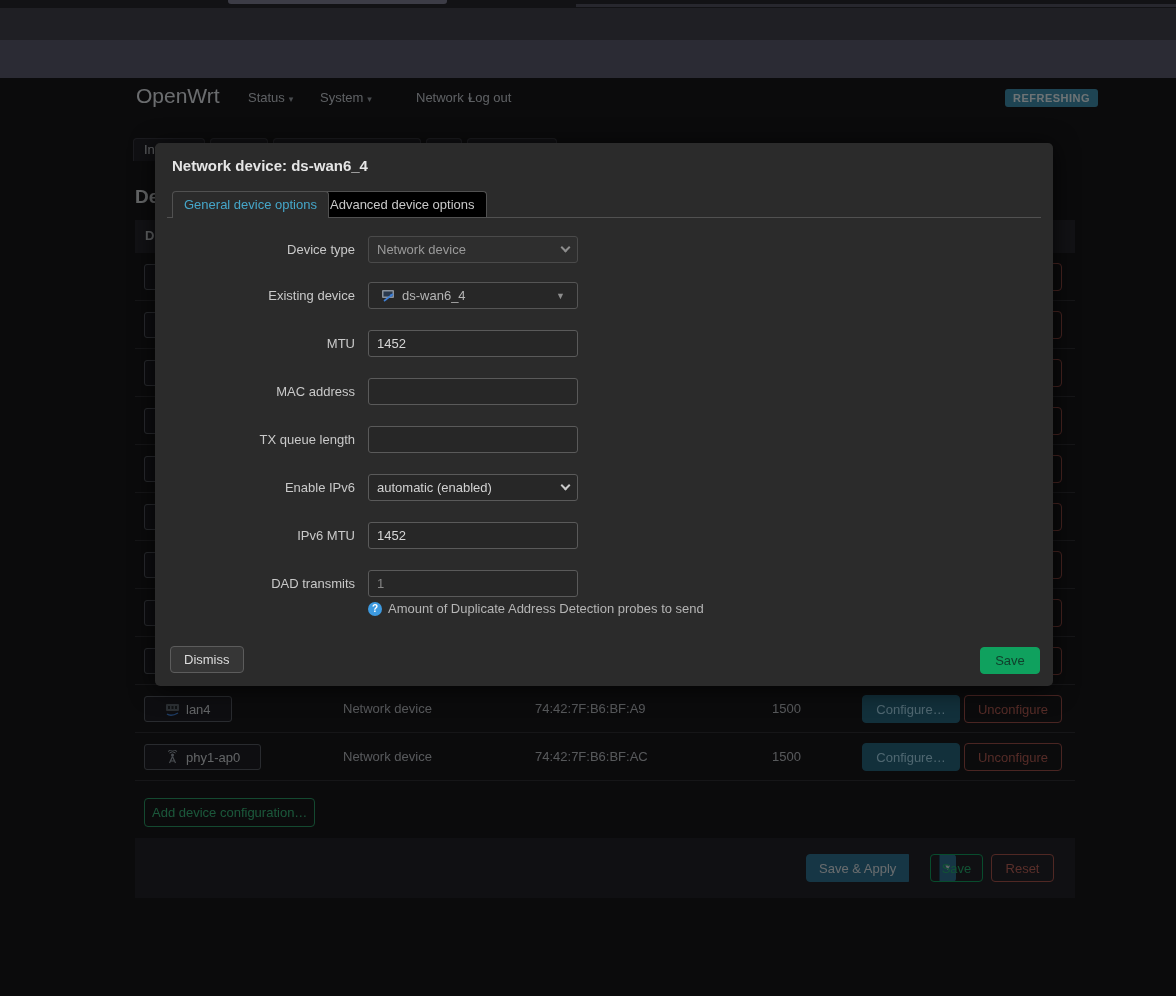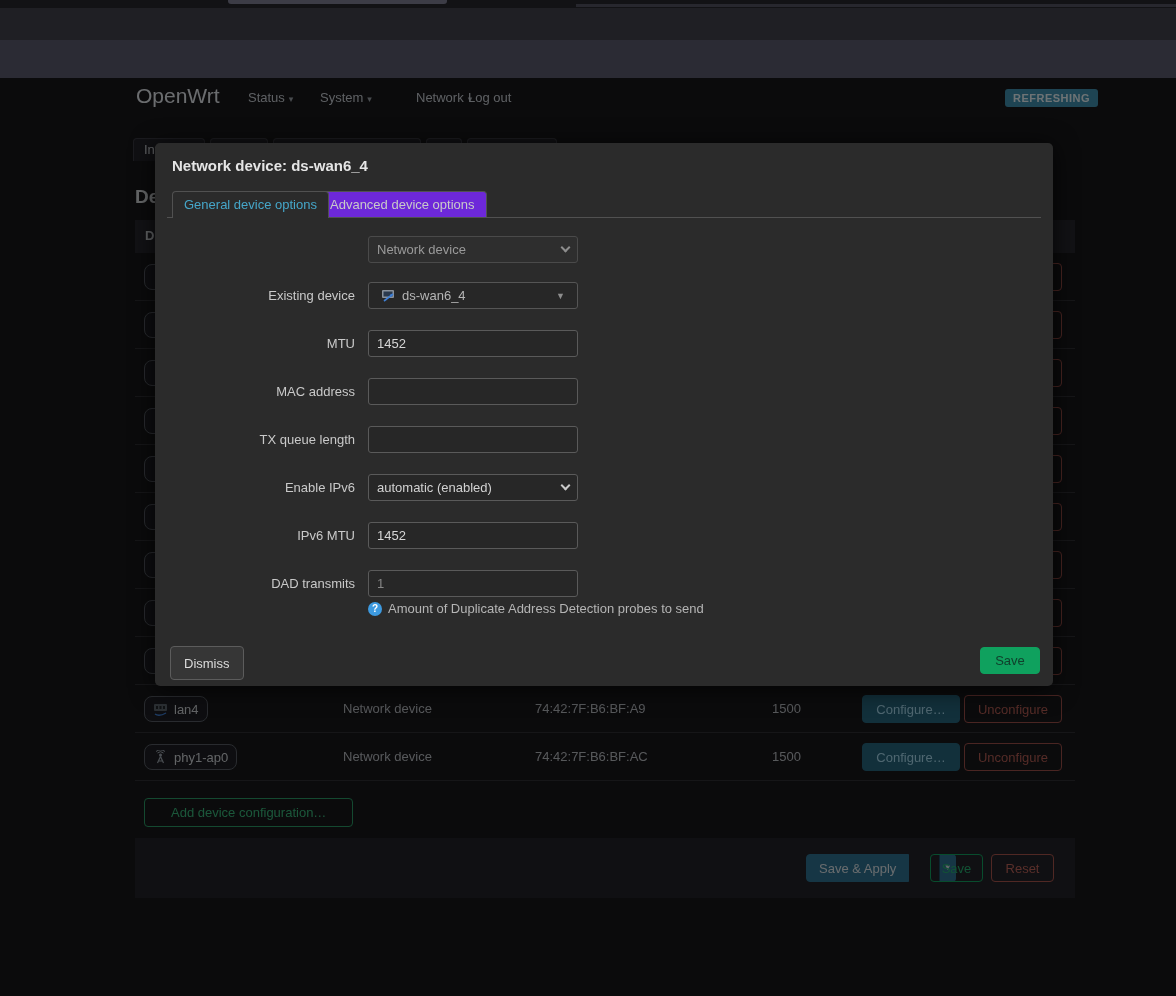--- a/index.html
+++ b/index.html
@@ -26,64 +26,64 @@
   .ptab:nth-child(4){width:36px;} .ptab:nth-child(5){width:90px;}
   .page-title{position:absolute;left:135px;top:186px;font-size:19px;font-weight:bold;color:#d6d9dc;}
   
   .thead{position:absolute;left:135px;top:220px;width:940px;height:33px;background:#26262c;}
   .thead span{position:absolute;top:8px;font-size:13px;font-weight:bold;color:#ced2d6;}
   .th-device{left:10px;} .th-type{left:208px;} .th-mac{left:400px;}
   .th-mtu{left:580px;width:86px;text-align:right;}
   .rows{position:absolute;left:135px;top:253px;width:940px;}
   .trow{position:relative;width:940px;height:48px;border-bottom:1px solid #2e2e34;}
   .dev-badge{position:absolute;left:9px;top:11px;height:26px;display:inline-flex;align-items:center;gap:6px;
-    padding:0 8px;border:1px solid #565b63;border-radius:8px;background:#1f1f24;color:#ced2d6;font-size:13px;}
+    padding:0 20px;border:1px solid #565b63;border-radius:3px;background:#1f1f24;color:#ced2d6;font-size:13px;}
   .cell{position:absolute;top:16px;font-size:13px;color:#b7babf;}
   .c-type{left:208px;} .c-mac{left:400px;} .c-mtu{left:580px;width:86px;text-align:right;}
   .btn{font-family:"Liberation Sans",sans-serif;font-size:13px;border-radius:4px;cursor:pointer;}
   .btn-cfg{position:absolute;left:727px;top:10px;width:98px;height:28px;background:#26657c;color:#a5d6ea;border:1px solid #26657c;}
   .btn-uncfg{position:absolute;left:829px;top:10px;width:98px;height:28px;background:transparent;border:1px solid #9c4f48;color:#b35c52;}
-  .btn-add{position:absolute;left:144px;top:798px;height:29px;padding:0 26px;background:transparent;
+  .btn-add{position:absolute;left:144px;top:798px;height:29px;padding:0 7px;background:transparent;
     border:1px solid #2a9a64;color:#39b77a;}
   .pfooter{position:absolute;left:135px;top:838px;width:940px;height:60px;background:#222228;}
   .grp-sa{position:absolute;left:671px;top:16px;height:28px;display:flex;gap:30px;}
   .btn-sa{height:28px;padding:0 12px;background:#2f7190;color:#d9e1e5;border:1px solid #2f7190;border-radius:4px 0 0 4px;}
   .btn-sa-caret{width:17px;height:28px;background:#2f7190;border:1px solid #2f7190;border-left:1px solid #1d4a5e;
     border-radius:0 4px 4px 0;color:#cfd9de;font-size:8px;line-height:26px;text-align:center;cursor:pointer;}
   .btn-fsave{position:absolute;left:795px;top:16px;width:53px;height:28px;background:transparent;border:1px solid #12a05e;color:#25ad6f;}
   .btn-reset{position:absolute;left:856px;top:16px;width:63px;height:28px;background:transparent;border:1px solid #a8554d;color:#bb6258;}
   
   .overlay{position:absolute;left:0;top:78px;right:0;bottom:0;background:rgba(0,0,0,.52);z-index:10;}
   .modal{position:absolute;left:155px;top:143px;width:898px;height:543px;background:#2b2b2b;border-radius:5px;
     box-shadow:0 3px 24px rgba(0,0,0,.75);z-index:20;}
   .m-title{position:absolute;left:17px;top:14px;font-size:15px;font-weight:bold;color:#e5e5e5;}
   .m-tabline{position:absolute;left:12px;right:12px;top:74px;height:1px;background:#515151;}
   .m-tab{position:absolute;top:48px;height:26px;line-height:25px;padding:0 11px;font-size:13px;
     border:1px solid #515151;border-bottom:none;border-radius:4px 4px 0 0;cursor:pointer;white-space:nowrap;}
   .m-tab.active{left:17px;height:27px;background:#2b2b2b;color:#45a6c9;z-index:2;}
-  .m-tab.inactive{left:163px;background:#6d28d9;color:#c9c9c9;}
+  .m-tab.inactive{left:163px;background:#000000;color:#c9c9c9;}
   .frow{position:absolute;left:0;right:0;height:27px;}
   .frow label{position:absolute;left:17px;width:183px;line-height:27px;font-size:13px;color:#c9c9c9;text-align:right;}
   .ctl{position:absolute;left:213px;width:210px;height:27px;font-size:13px;}
   input.ctl{background:#272727;border:1px solid #5a5a5a;border-radius:3px;color:#d6d6d6;padding:0 8px;
     font-family:"Liberation Sans",sans-serif;}
   input.ctl.dim{color:#868686;}
   .sel{display:flex;align-items:center;padding:0 8px;border-radius:3px;cursor:pointer;}
   .sel-disabled{background:#2e2e2e;border:1px solid #4a4a4a;color:#9a9a9a;}
   .sel-live{background:#272727;border:1px solid #5a5a5a;color:#d2d2d2;}
   .chev{width:7px;height:7px;border-right:2px solid #8d8d8d;border-bottom:2px solid #8d8d8d;
     transform:rotate(45deg);margin-left:auto;margin-top:-4px;}
   .sel-live .chev{border-color:#c9c9c9;}
   .combo{display:flex;align-items:center;gap:6px;padding:0 12px;background:#272727;border:1px solid #555;
     border-radius:3px;color:#b5b5b5;cursor:pointer;}
   .combo .dd{margin-left:auto;font-size:9px;color:#8d8d8d;}
   .helprow{position:absolute;left:213px;top:458px;display:flex;align-items:center;gap:6px;font-size:13px;color:#b5b5b5;}
   .qicon{display:inline-block;width:14px;height:14px;border-radius:50%;background:#3d9ae0;color:#fff;
     font-size:10px;font-weight:bold;text-align:center;line-height:14px;}
-  .btn-dismiss{position:absolute;left:15px;top:503px;height:34px;padding:0 13px;background:#363636;
+  .btn-dismiss{position:absolute;left:15px;top:503px;height:27px;padding:0 13px;background:#363636;
     border:1px solid #5c5c5c;color:#dcdcdc;}
   .btn-msave{position:absolute;left:825px;top:504px;width:60px;height:27px;background:#0fa15e;border:1px solid #0fa15e;color:#10402c;}
   .icon-svg{display:inline-block;width:15px;height:15px;}
 </style>
 </head>
 <body>
 
 <div class="screen">
 
   <div class="c-frag"></div>
@@ -300,20 +300,21 @@
 
   <div class="overlay"></div>
 
   <div class="modal">
     <div class="m-title">Network device: ds-wan6_4</div>
     <div class="m-tabline"></div>
     <div class="m-tab active">General device options</div>
     <div class="m-tab inactive">Advanced device options</div>
 
     <div class="frow" style="top:93px">
+      <label>Device type</label>
       <div class="ctl sel sel-disabled">
         <span>Network device</span>
         <span class="chev"></span>
       </div>
     </div>
 
     <div class="frow" style="top:139px">
       <label>Existing device</label>
       <div class="ctl combo">
         <span class="icon-svg" id="tunnel-ic"><svg viewBox="0 0 15 15" width="15" height="15">

